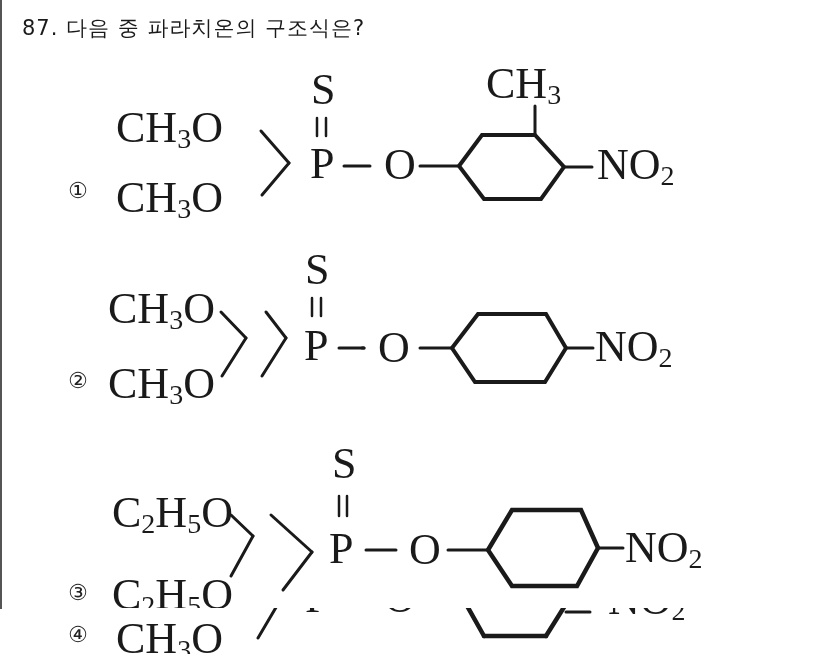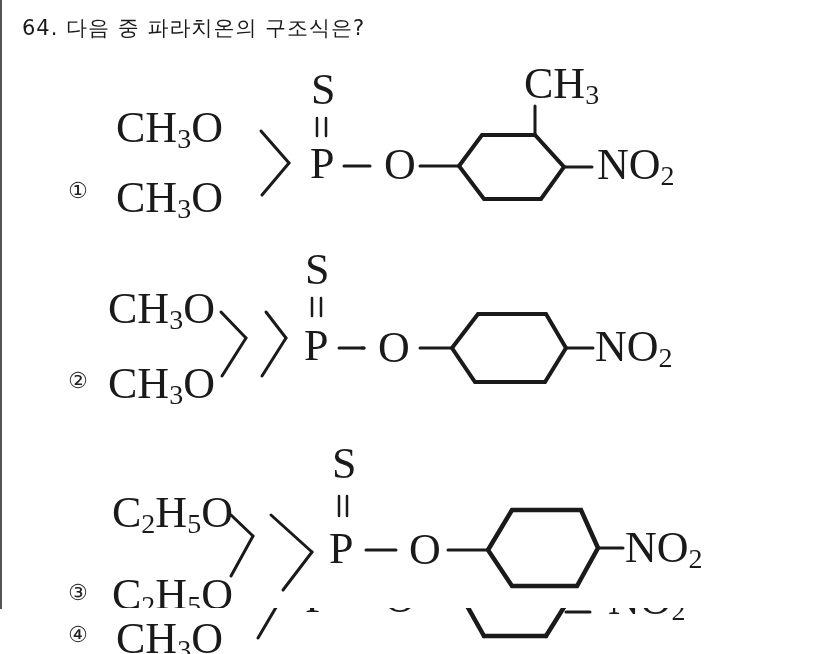--- a/index.html
+++ b/index.html
@@ -23,30 +23,30 @@
   svg.bonds { position: absolute; left: 0; top: 0; overflow: visible; }
   .clip3 { position: absolute; left: 0; top: 0; width: 826px; height: 608px; overflow: hidden; }
   .clip4 { position: absolute; left: 0; top: 608px; width: 826px; height: 46px; overflow: hidden; }
   .clip4 .inner { position: absolute; left: 0; top: -608px; width: 826px; height: 700px; }
 </style>
 </head>
 <body>
 
 <div class="frame-left"></div>
 
-<div class="question">64. 다음 중 파라치온의 구조식은?</div>
+<div class="question">87. 다음 중 파라치온의 구조식은?</div>
 
 <div>
   <span class="num" style="left:68px;top:178px;">①</span>
   <span class="chem" style="left:116px;top:106px;"><span>C</span><span>H</span><sub>3</sub><span>O</span></span>
   <span class="chem" style="left:116px;top:176px;"><span>C</span><span>H</span><sub>3</sub><span>O</span></span>
   <span class="chem" style="left:311px;top:68px;">S</span>
   <span class="chem" style="left:310px;top:142px;">P</span>
   <span class="chem" style="left:384px;top:143px;">O</span>
-  <span class="chem" style="left:524px;top:62px;font-family:Liberation Serif, serif;"><span>C</span><span>H</span><sub>3</sub></span>
+  <span class="chem" style="left:486px;top:62px;font-family:Liberation Serif, serif;"><span>C</span><span>H</span><sub>3</sub></span>
   <span class="chem" style="left:597px;top:143px;"><span>N</span><span>O</span><sub>2</sub></span>
   <svg class="bonds" width="826" height="654">
     <g stroke="#1a1a1a" fill="none" stroke-linecap="round">
       <line x1="261" y1="131" x2="289" y2="163" stroke-width="3"></line>
       <line x1="289" y1="163" x2="262" y2="195" stroke-width="3"></line>
       <line x1="317" y1="118" x2="317" y2="136" stroke-width="2.5"></line>
       <line x1="326" y1="118" x2="326" y2="136" stroke-width="2.5"></line>
       <line x1="344" y1="166" x2="370" y2="166" stroke-width="3"></line>
       <line x1="420" y1="166" x2="459" y2="166" stroke-width="3"></line>
       <polygon points="459,166 482,135 535,135 564,167 541,199 484,199" stroke-width="4"></polygon>

